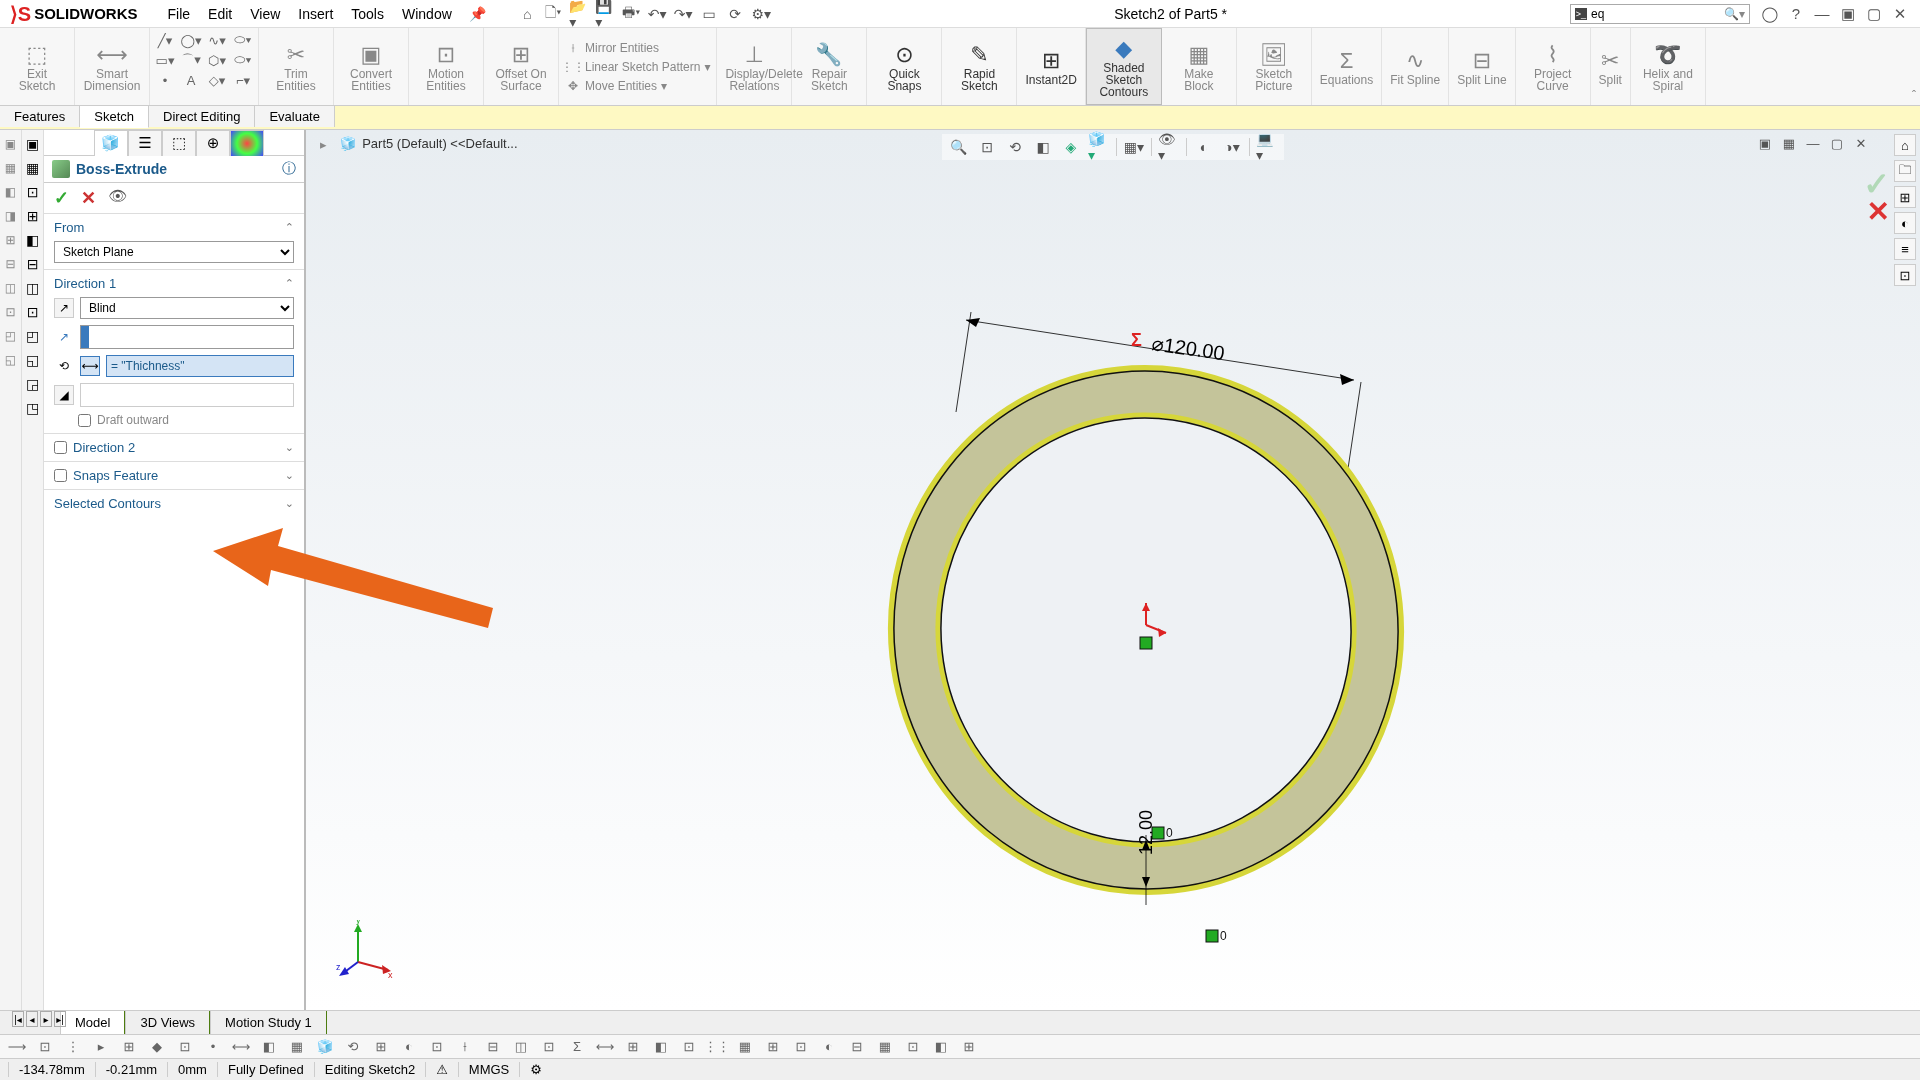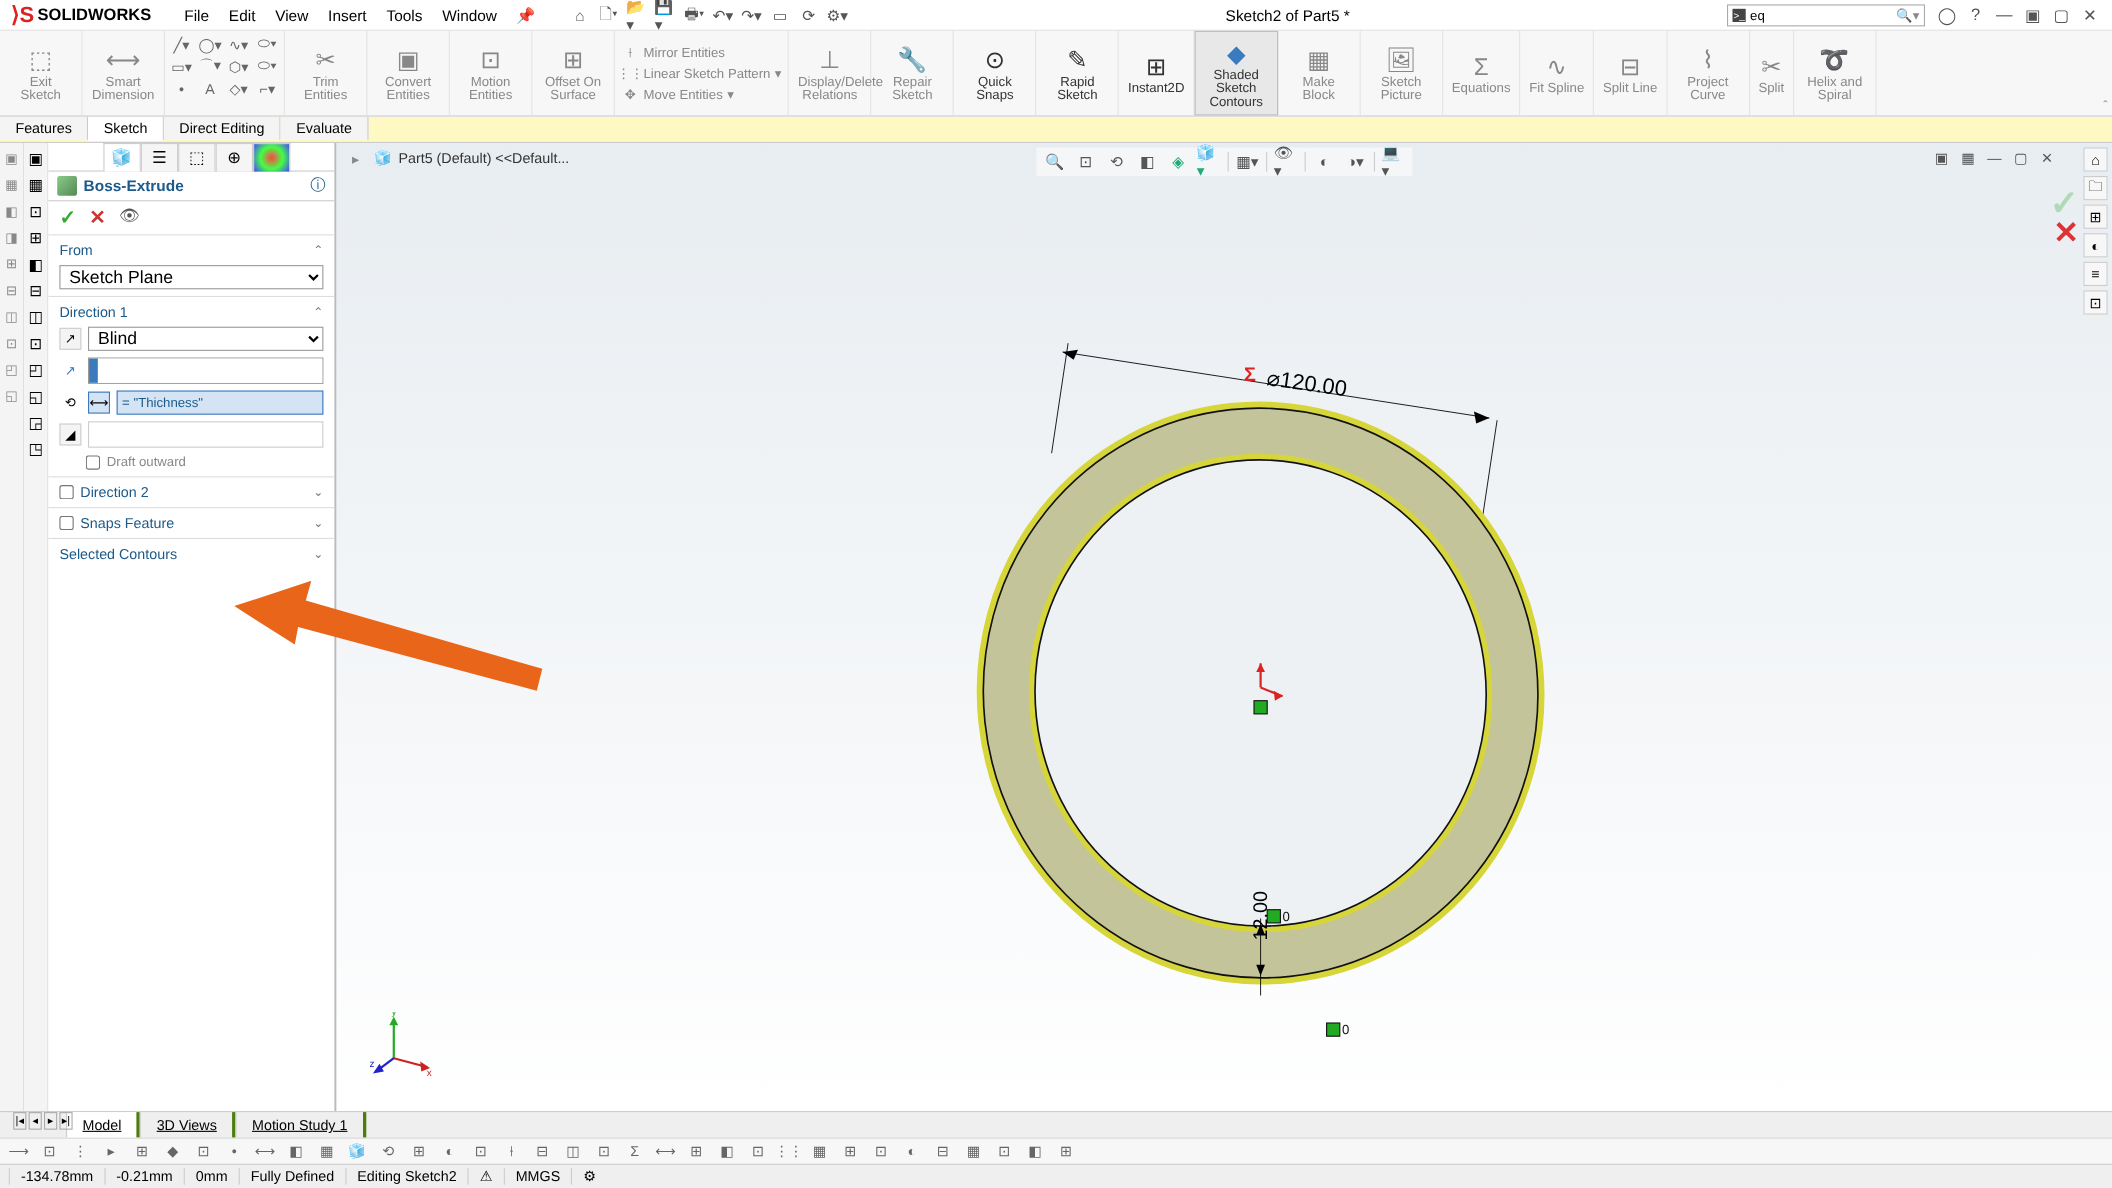--- a/index.html
+++ b/index.html
@@ -58,21 +58,21 @@
 .panel-header .help { color:#1b5a8a; font-size:14px;}
 .panel-actions { display:flex; gap:12px; padding:4px 10px; border-bottom:1px solid #ddd;}
 .panel-actions .ok { color:#3a3; font-size:18px; font-weight:bold;}
 .panel-actions .cancel { color:#c33; font-size:18px; font-weight:bold;}
 .panel-actions .eye { color:#555; font-size:15px;}
 
 .section { border-bottom:1px solid #ddd; padding:6px 10px;}
 .section-hdr { display:flex; justify-content:space-between; align-items:center; font-size:13px; color:#1b5a8a; cursor:pointer;}
 .section-hdr .caret { font-size:11px; color:#777;}
 .section-body { padding-top:6px; display:flex; flex-direction:column; gap:6px;}
-.select { width:100%; height:22px; border:1px solid #999; font-size:16px; padding:0 4px; background:#fff;}
+.select { width:100%; height:22px; border:1px solid #999; font-size:12px; padding:0 4px; background:#fff;}
 .row { display:flex; align-items:center; gap:6px;}
 .row .rowico { width:20px; height:20px; display:flex; align-items:center; justify-content:center; border:1px solid #ccc; background:#f4f4f4; font-size:12px;}
 .row .rowico.noborder { border:none; background:none;}
 .input { flex:1; height:24px; border:1px solid #3a7abd; background:#fff; font-size:12px; padding:0 4px;}
 .bluebar-input { flex:1; height:24px; border:1px solid #999; display:flex;}
 .bluebar-input .bar { width:8px; background:#3a7abd;}
 .bluebar-input input { border:none; flex:1; font-size:12px; padding:0 4px; outline:none;}
 .thickness-box { flex:1; height:22px; border:1px solid #3a7abd; background:#d4e4f5; font-size:12px; padding:0 4px; display:flex; align-items:center; color:#1b5a8a;}
 .checkbox-row { display:flex; align-items:center; gap:6px; font-size:12px; color:#888; padding-left:24px;}
 .checkbox-row input { width:13px; height:13px;}
@@ -98,21 +98,21 @@
 .right-rail { position:absolute; right:0; top:0; width:26px; display:flex; flex-direction:column; gap:4px; padding-top:4px;}
 .right-rail .rico { width:22px; height:22px; display:flex; align-items:center; justify-content:center; border:1px solid #ccc; background:#f7f7f7; font-size:13px;}
 
 .corner-icons { position:absolute; right:50px; top:4px; display:flex; gap:6px;}
 .corner-icons .cico { width:18px; height:18px; display:flex; align-items:center; justify-content:center; color:#555; font-size:13px;}
 
 .triad { position:absolute; left:30px; bottom:30px; }
 
 
 .bottom-tabs { height:24px; background:#efefef; border-top:1px solid #ccc; display:flex; align-items:stretch; padding-left:60px;}
-.btab { padding:3px 14px; font-size:13px; border-right:3px solid #4d7c0f; border-left:1px solid #ccc; display:flex; align-items:center;text-decoration:underline;}
+.btab { padding:3px 14px; font-size:13px; border-right:1px solid #4d7c0f; border-left:1px solid #ccc; display:flex; align-items:center;}
 .btab.active { background:#fff; font-weight:500;}
 .btm-ctrl { display:flex; align-items:center; gap:2px; padding:0 6px; position:absolute; left:6px;}
 .btm-ctrl span { width:12px; height:16px; border:1px solid #aaa; font-size:10px; display:flex; align-items:center; justify-content:center;}
 
 
 .bottom-toolbar { height:24px; background:#f7f7f7; border-top:1px solid #ccc; display:flex; align-items:center; gap:10px; padding:0 8px;}
 .bottom-toolbar .bico { width:18px; height:18px; display:flex; align-items:center; justify-content:center; color:#666; font-size:13px;}
 
 
 .statusbar { height:22px; background:#efefef; border-top:1px solid #ccc; display:flex; align-items:center; font-size:13px; padding:0 8px;}

